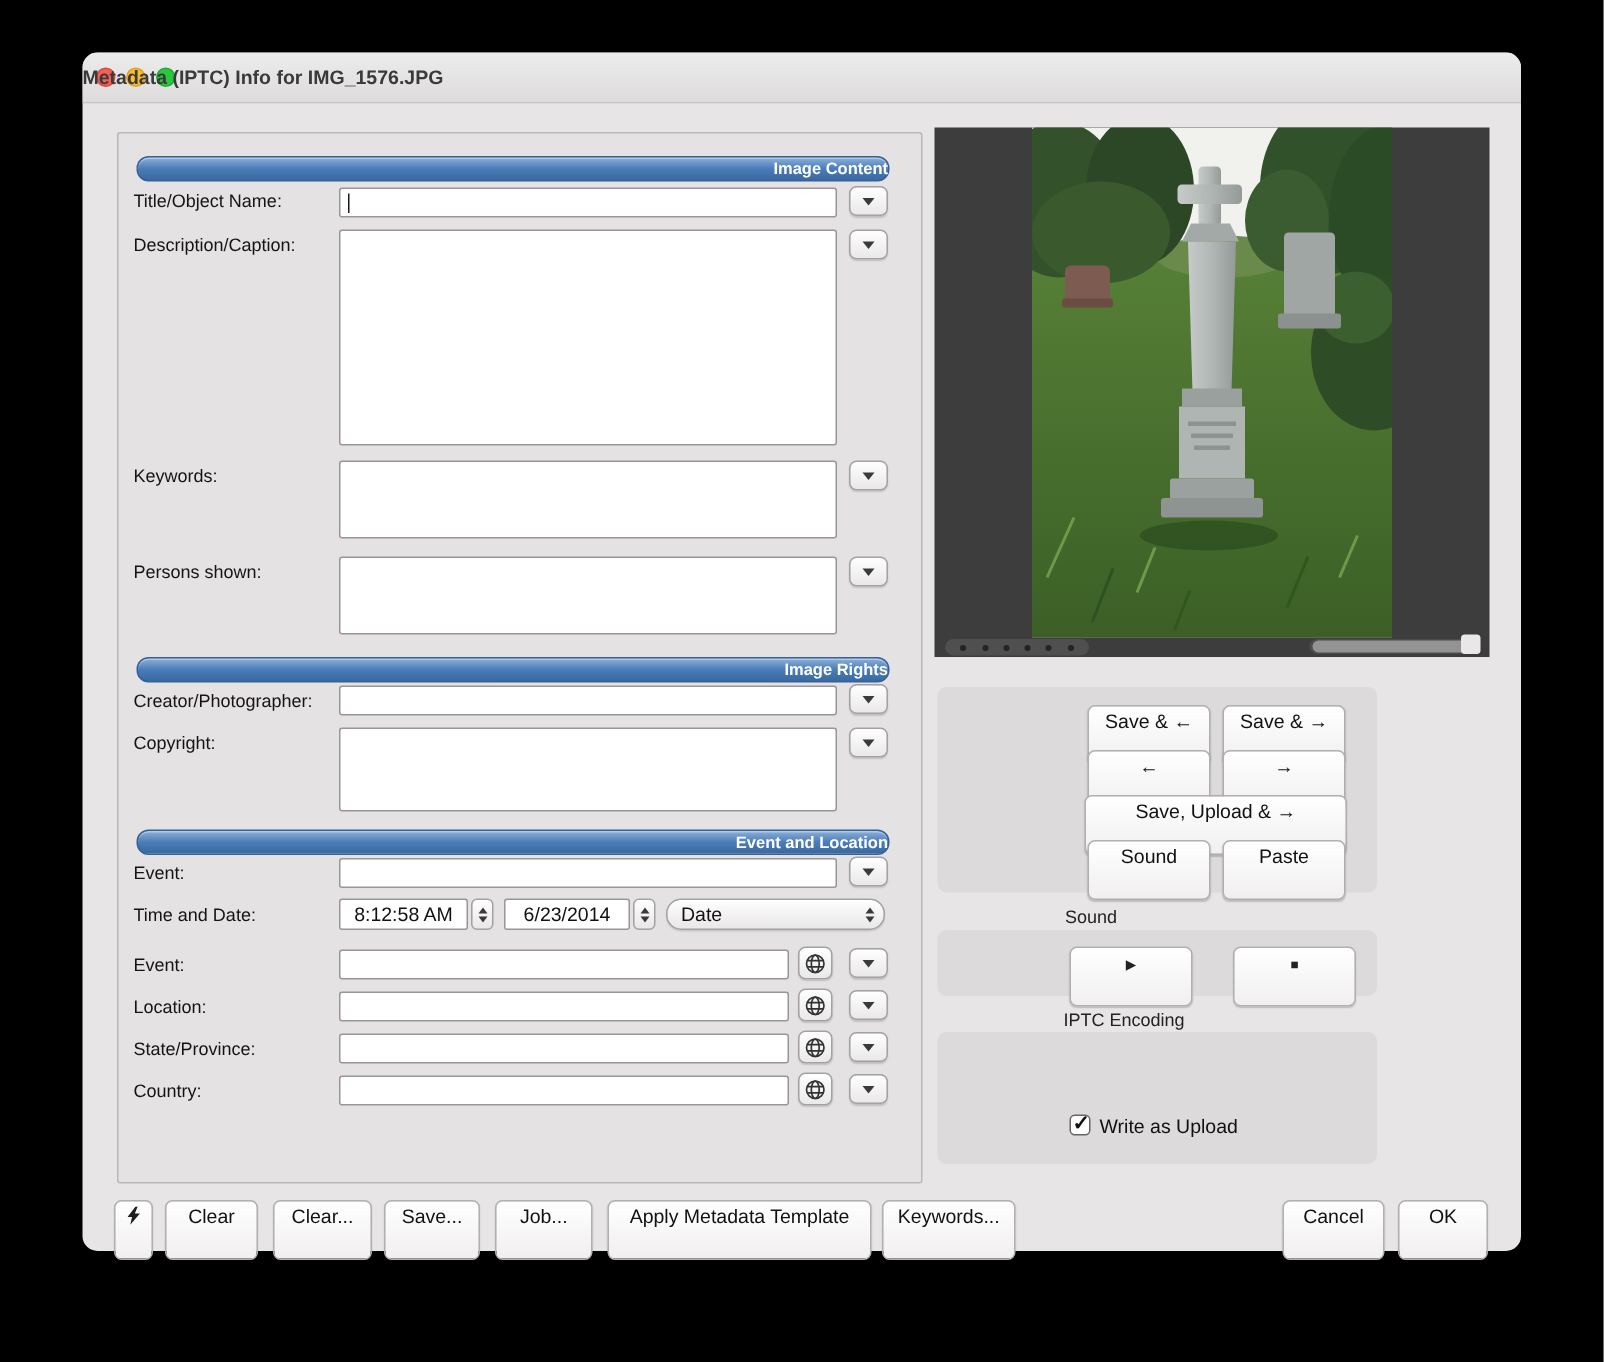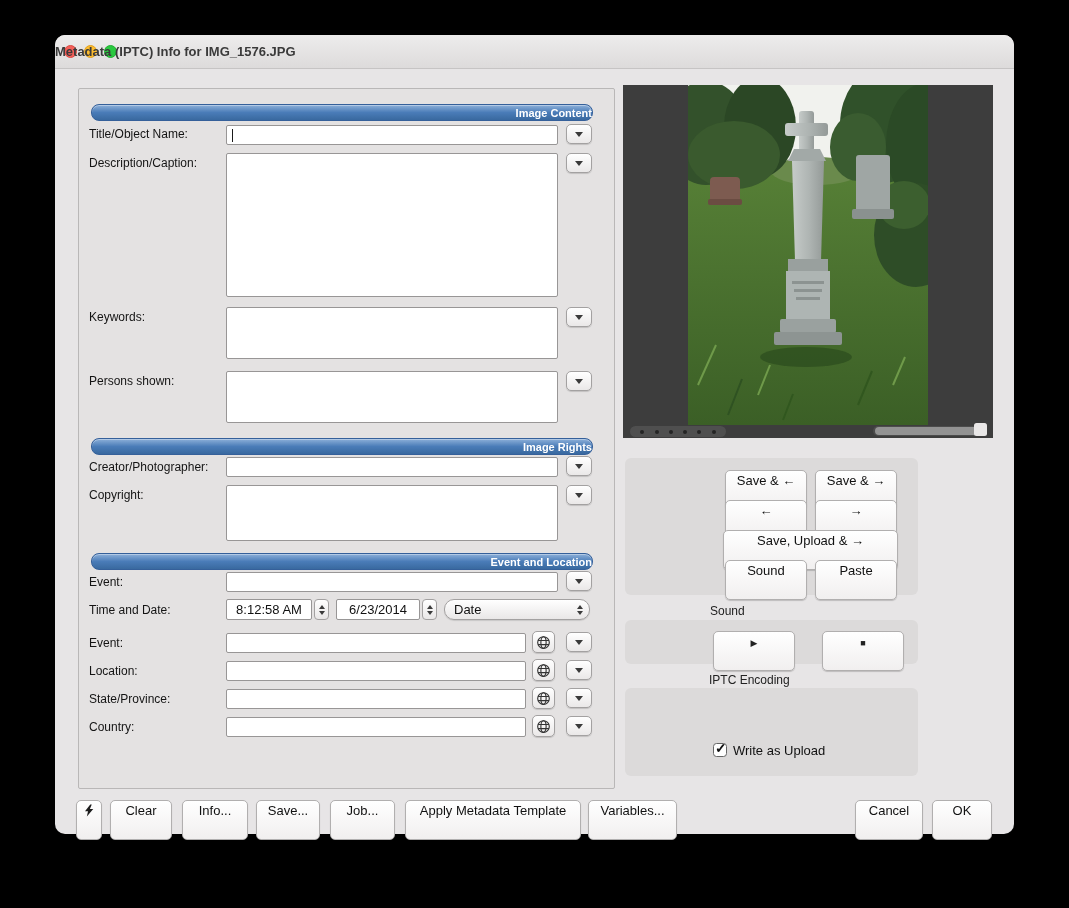--- a/index.html
+++ b/index.html
@@ -271,21 +271,21 @@
     <div class="cb" style="left:88px;top:55px">
       <span class="cbcheck">✓</span>
     </div>
     <div class="cblabel" style="left:108px;top:55px">Write as Upload</div>
   </div>
 
   <div class="btn" style="left:21px;top:765px;width:26px"><svg viewBox="0 0 12 16" width="9" height="13" style="vertical-align:-2px">
         <path d="M7 0 L0 9 h4 l-1.5 7 L11 6 H6.5 L9 0 Z" fill="#1d1d1d"></path>
       </svg></div>
   <div class="btn" style="left:55px;top:765px;width:62px">Clear</div>
-  <div class="btn" style="left:127px;top:765px;width:66px">Info...</div>
+  <div class="btn" style="left:127px;top:765px;width:66px">Clear...</div>
   <div class="btn" style="left:201px;top:765px;width:64px">Save...</div>
   <div class="btn" style="left:275px;top:765px;width:65px">Job...</div>
   <div class="btn" style="left:350px;top:765px;width:176px">Apply Metadata Template</div>
-  <div class="btn" style="left:533px;top:765px;width:89px">Variables...</div>
+  <div class="btn" style="left:533px;top:765px;width:89px">Keywords...</div>
   <div class="btn" style="left:800px;top:765px;width:68px">Cancel</div>
   <div class="btn" style="left:877px;top:765px;width:60px">OK</div>
 
 </div>
 
 </body></html>

